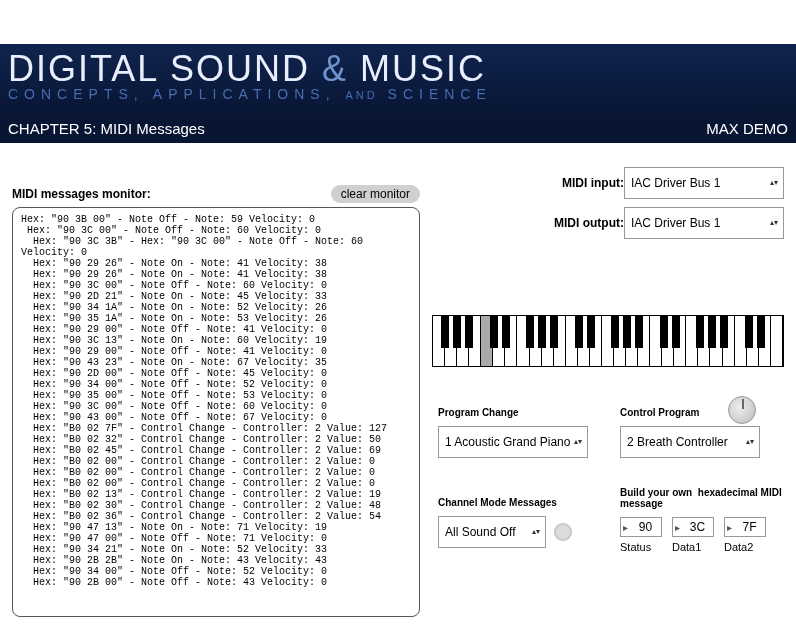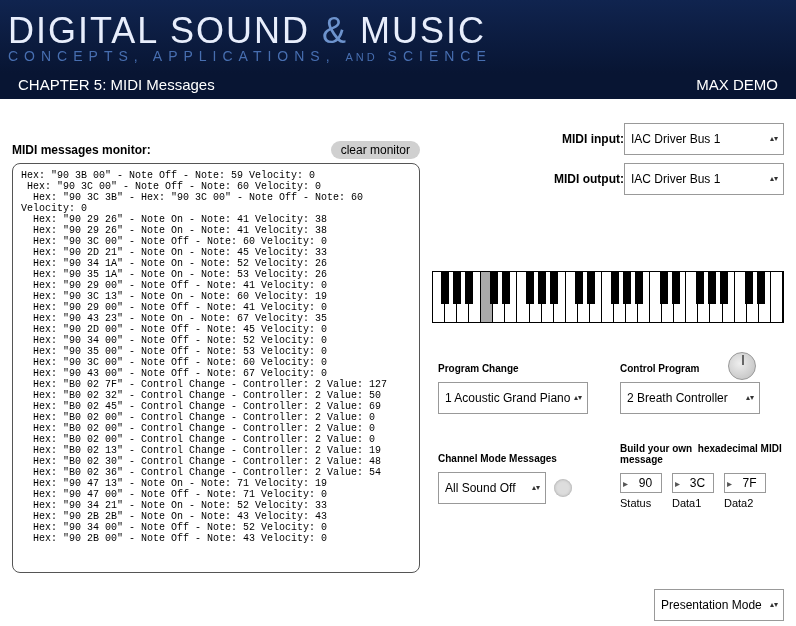--- a/index.html
+++ b/index.html
@@ -10,23 +10,24 @@
     background: #fff;
     overflow: hidden;
     position: relative;
   }
   
   
   .header {
     width: 100%;
     background: linear-gradient(to bottom, #10244f 0%, #081533 100%);
     color: #fff;
-    padding: 8px 8px;
+    padding: 2px 8px;
     height: 73px;
     position: relative;
+    margin-top: 44px;
   }
   .title-main {
     font-size: 36px;
     font-weight: 300;
     letter-spacing: 2px;
     color: #e8eefc;
     padding-top: 2px;
   }
   .title-amp { color: #6d93cd; }
   .subtitle {
@@ -36,21 +37,21 @@
     font-weight: 300;
     margin-top: -4px;
     white-space: nowrap;
   }
   .subtitle .and { font-size: 11px; letter-spacing: 3px; }
   
   .bar {
     width: 100%;
     background: #081533;
     color: #fff;
-    padding: 3px 18px;
+    padding: 3px 8px;
     display: flex;
     justify-content: space-between;
     font-size: 15px;
     height: 26px;
   }
   
   
   .content {
     position: relative;
     padding: 10px 12px;

